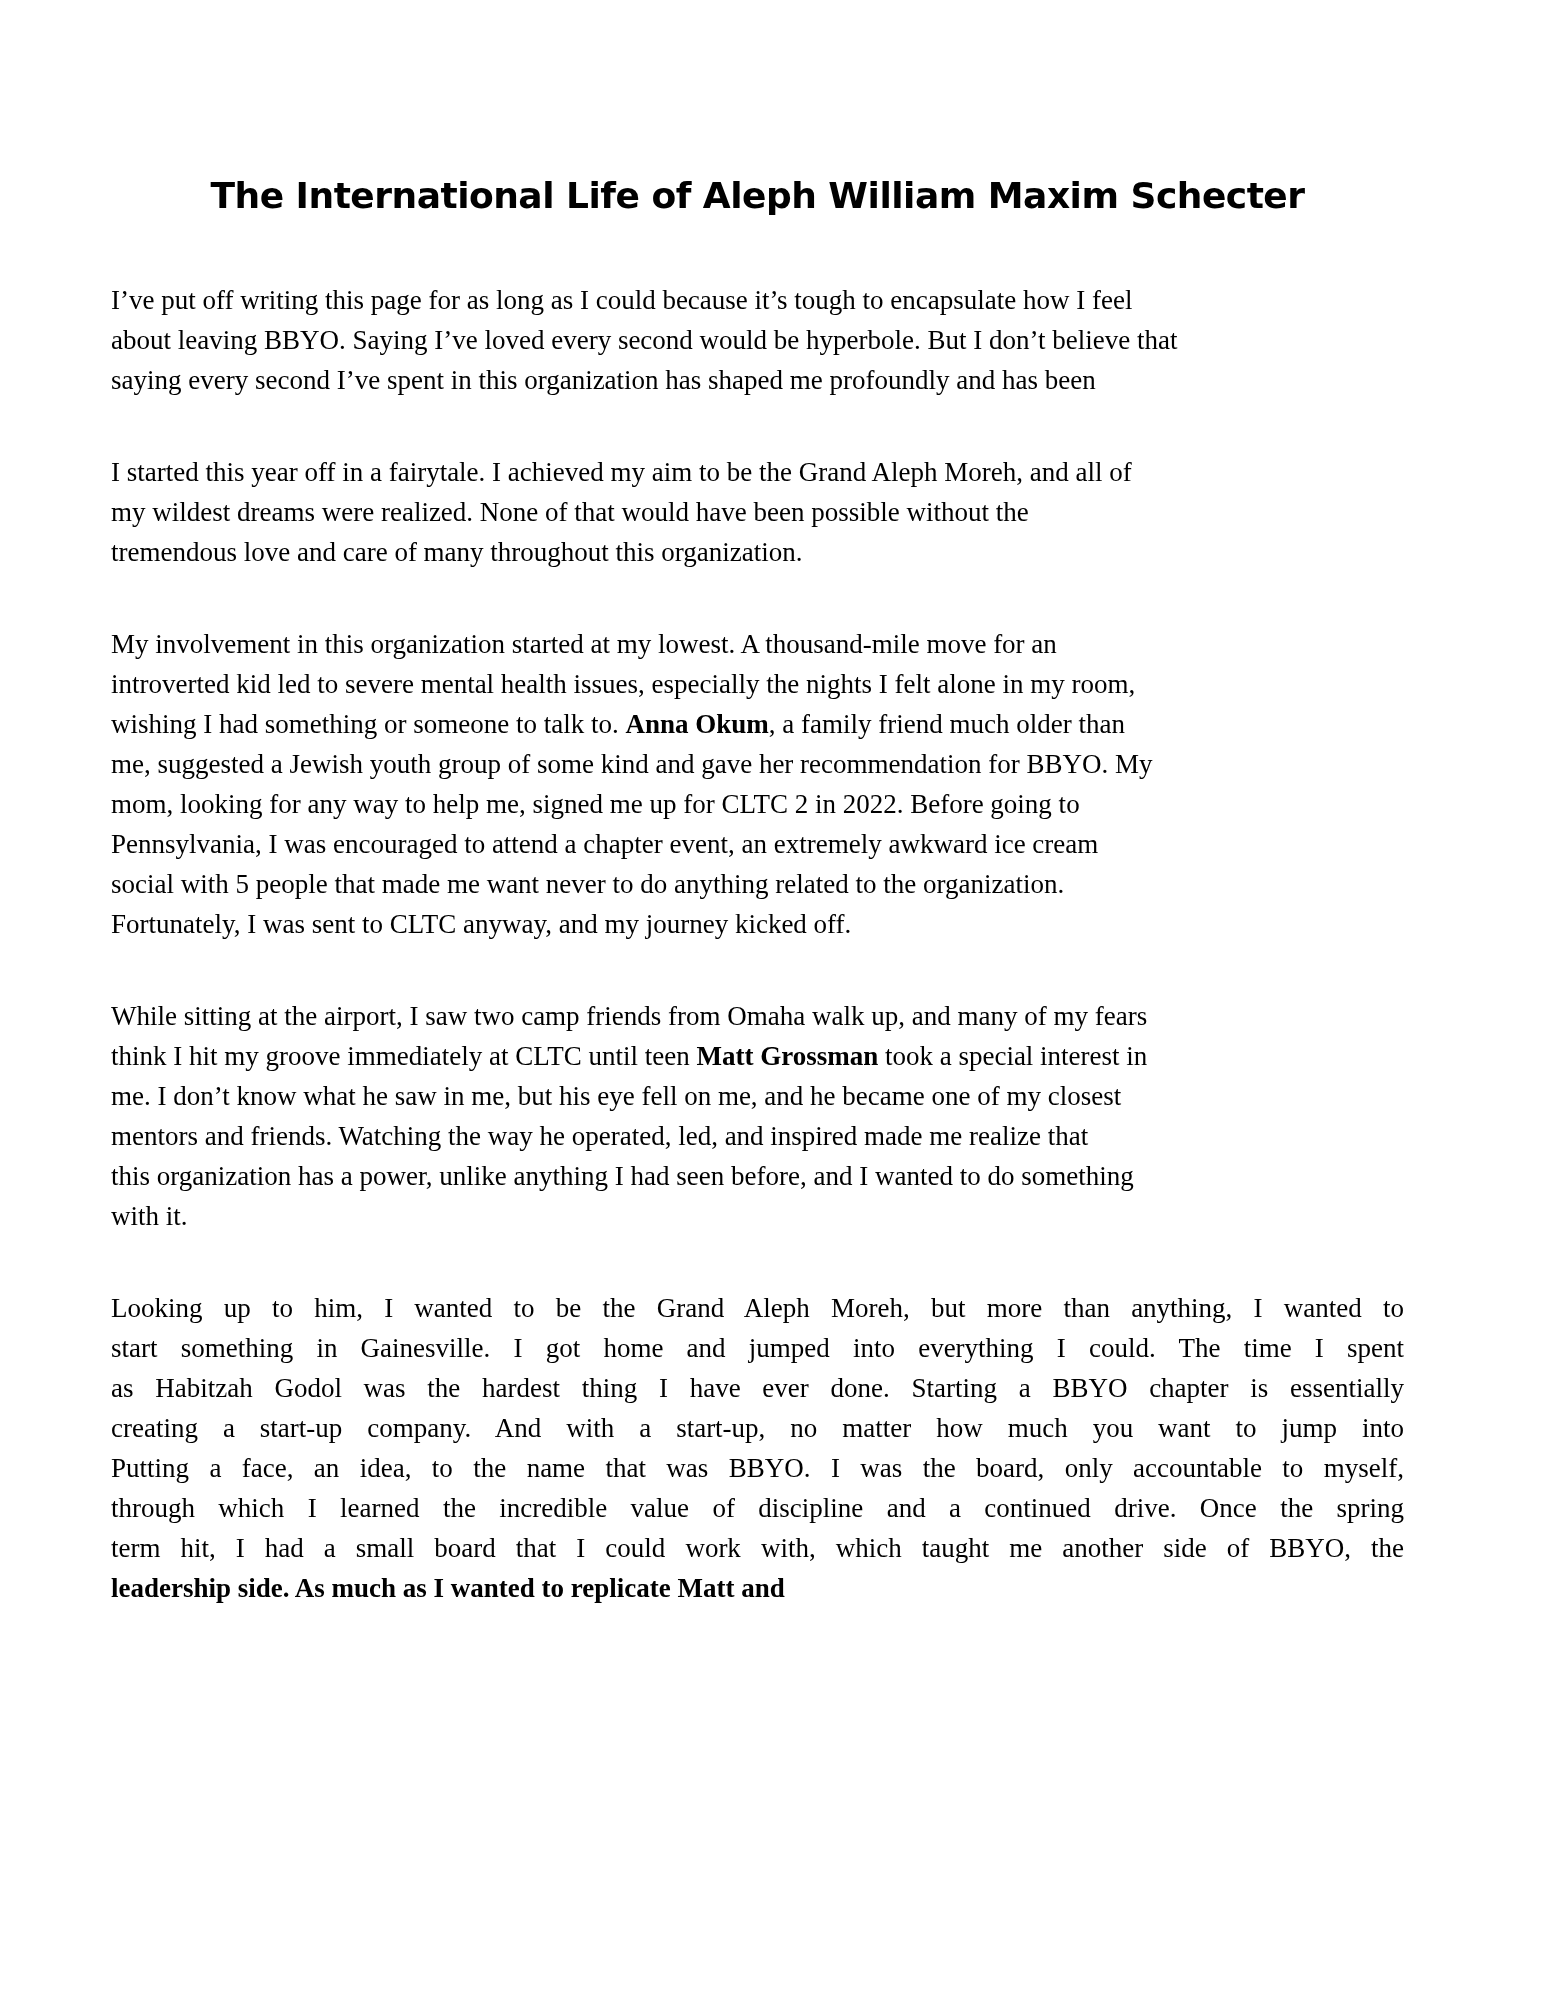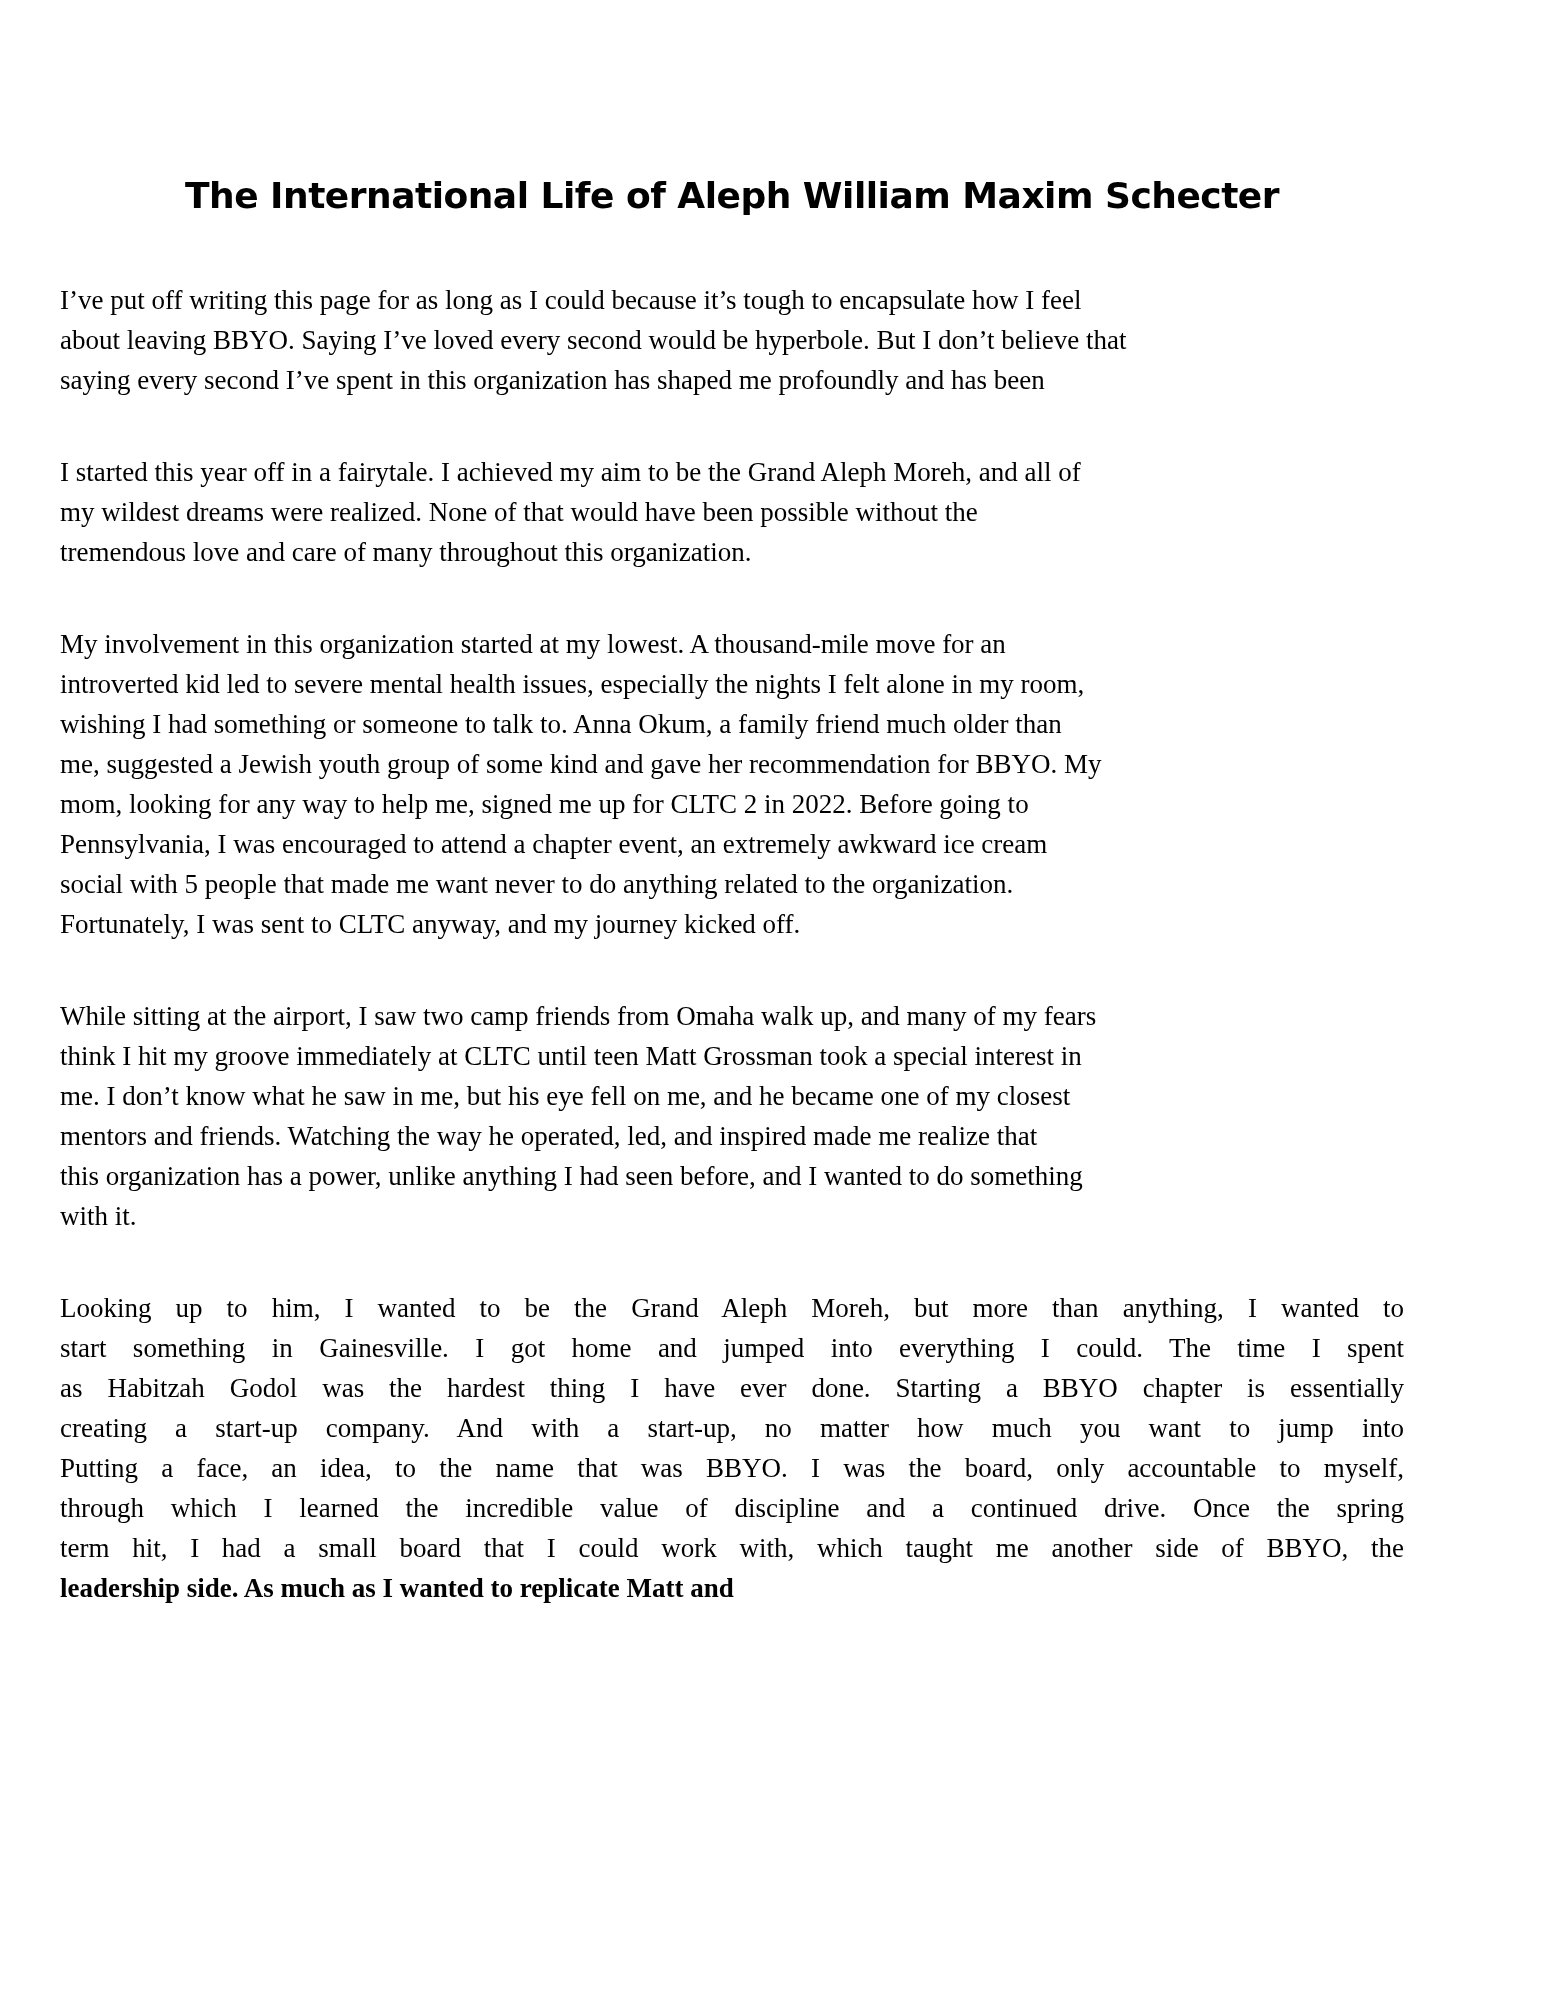--- a/index.html
+++ b/index.html
@@ -6,21 +6,21 @@
     margin: 0;
     padding: 0;
     background: #ffffff;
   }
   .page {
     position: relative;
     width: 1545px;
     height: 2000px;
     background: #ffffff;
     box-sizing: border-box;
-    padding: 174px 141px 0 60px;
+    padding: 174px 141px 0 111px;
     color: #000000;
     overflow: hidden;
   }
   .doc-title {
     font-family: "DejaVu Sans", sans-serif;
     font-weight: 700;
     font-size: 36px;
     line-height: 44px;
     letter-spacing: -0.5px;
     text-align: center;
@@ -44,21 +44,21 @@
   .para[data-align="justify"] .line {
     white-space: normal;
     text-align: justify;
     text-align-last: justify;
   }
   .para[data-align="justify"] .line:last-child {
     text-align-last: left;
     font-weight: bold;
   }
   .para b {
-    font-weight: 400;
+    font-weight: 700;
   }
 </style>
 </head>
 <body>
 
 <div class="page">
   <h1 class="doc-title">The International Life of Aleph William Maxim Schecter</h1>
   <div class="doc-body">
       <p class="para" data-align="left">
         <span class="line"><span>I’ve put off writing this page for as long as I could because it’s tough to encapsulate how I feel</span></span>

